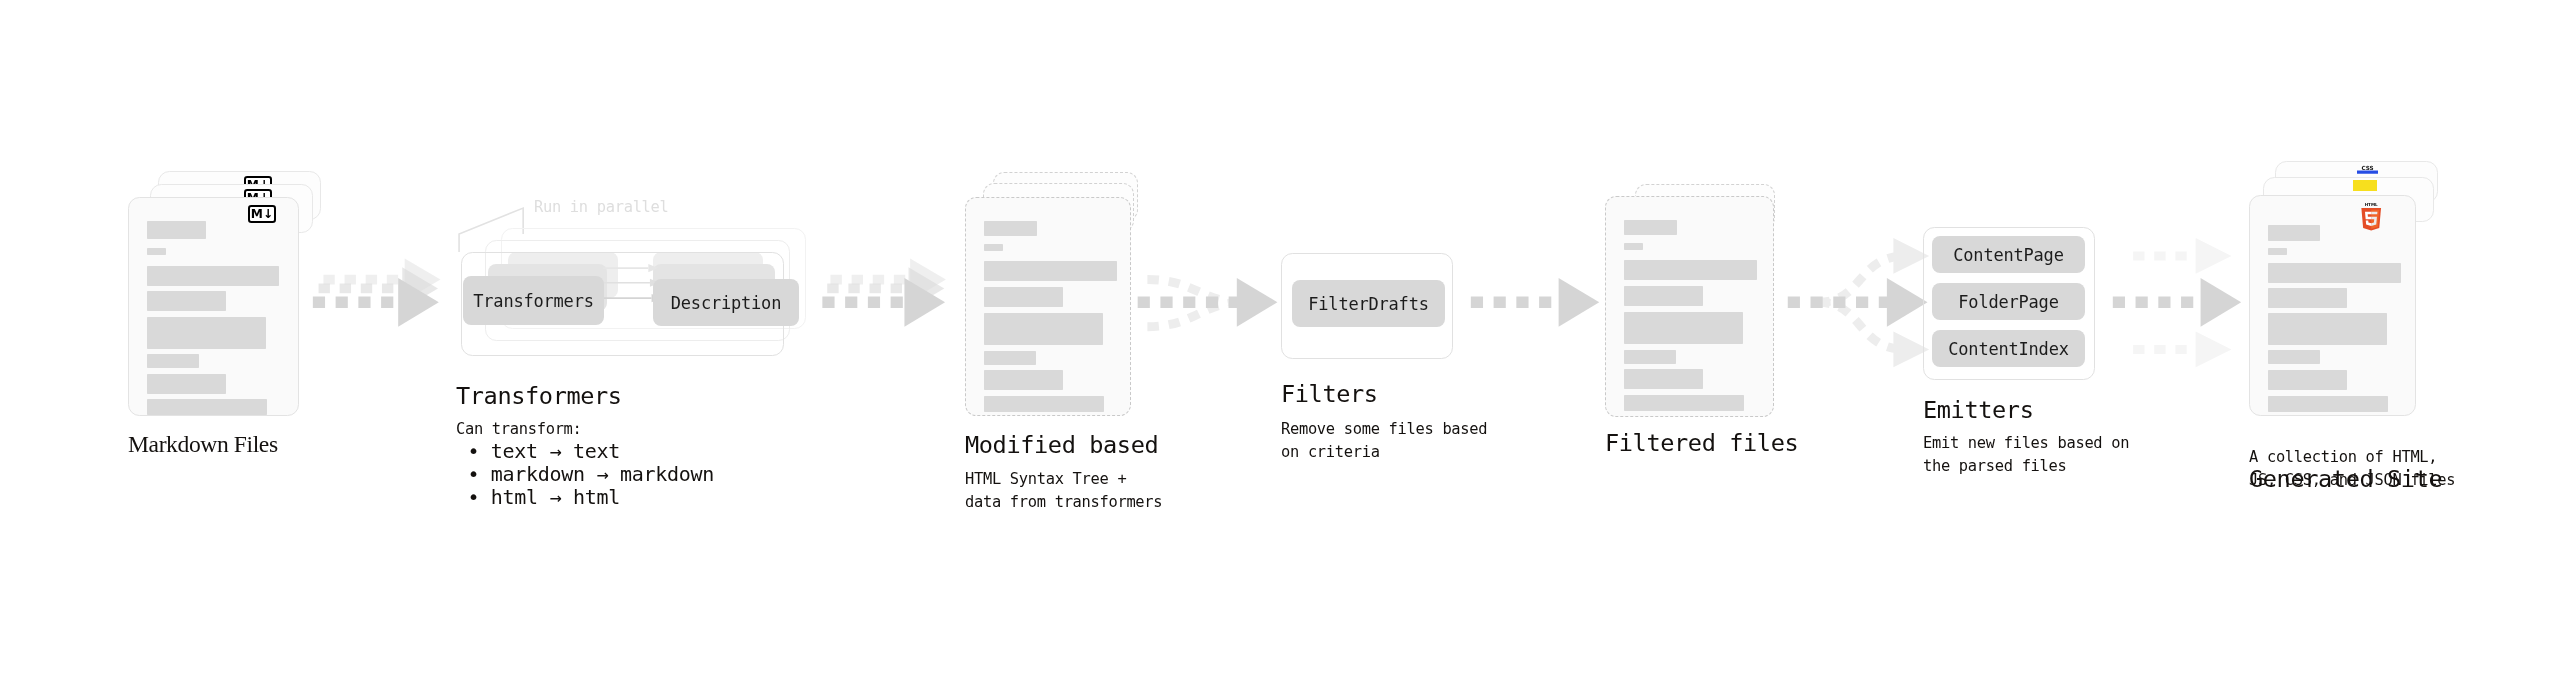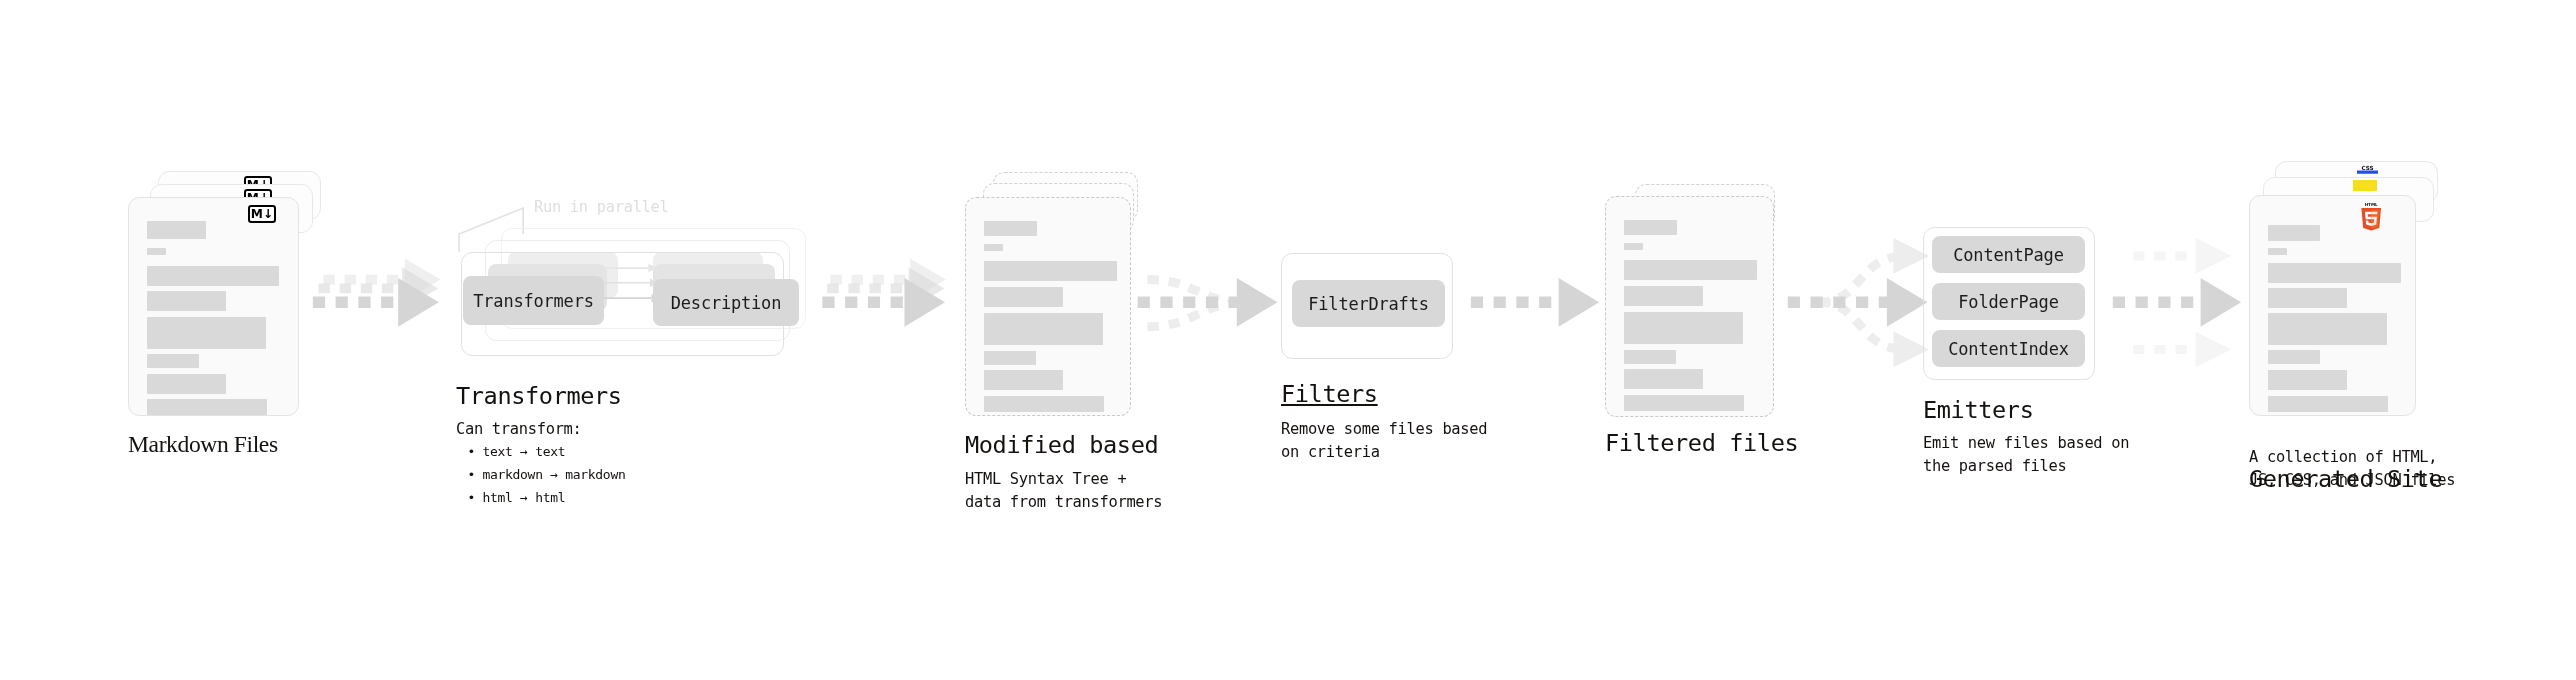--- a/index.html
+++ b/index.html
@@ -66,21 +66,21 @@
     letter-spacing: -0.4px;
   }
   .sub {
     position: absolute;
     font-size: 15.4px;
     line-height: 23px;
     color: #14110f;
     white-space: pre;
     letter-spacing: -0.3px;
   }
-  .sublist { position: absolute; font-size: 13px; line-height: 23px; color:#14110f; letter-spacing: -0.3px; }
+  .sublist { position: absolute; font-size: 20px; line-height: 23px; color:#14110f; letter-spacing: -0.3px; }
   .sublist .li { white-space: pre; padding-left: 11.4px; }
   .parallel-label {
     position: absolute;
     font-size: 15.4px;
     color: #dedede;
     white-space: nowrap;
     letter-spacing: -0.3px;
   }
 
   
@@ -261,21 +261,21 @@
 
     <div class="heading" style="left:965px; top:431px;">Modified based</div>
     <div class="sub" style="left:965px; top:468px;">HTML Syntax Tree +
 data from transformers</div>
   </div>
 
   <div class="abs">
     <div class="groupbox" style="left:1281px; top:253px; width:172px; height:106px;"></div>
     <div class="chip" style="left:1292px; top:280px; width:153px; height:47px;">FilterDrafts</div>
 
-    <div class="heading" style="left:1281px; top:380px;text-decoration:underline;">Filters</div>
+    <div class="heading" style="left:1281px; top:380px;">Filters</div>
     <div class="sub" style="left:1281px; top:418px;">Remove some files based
 on criteria</div>
   </div>
 
   <div class="abs">
     <div class="stackghost dashed" style="left:1635px; top:184px; width:140px; height:45px;"></div>
 
     <div class="doc dashed" style="left:1605px; top:196px; width:169px; height:221px;">
       <div class="bar" style="left:18px; top:23px; width:53px; height:14.6px;"></div>
       <div class="bar" style="left:18px; top:46px; width:18.7px; height:6.5px;"></div>

